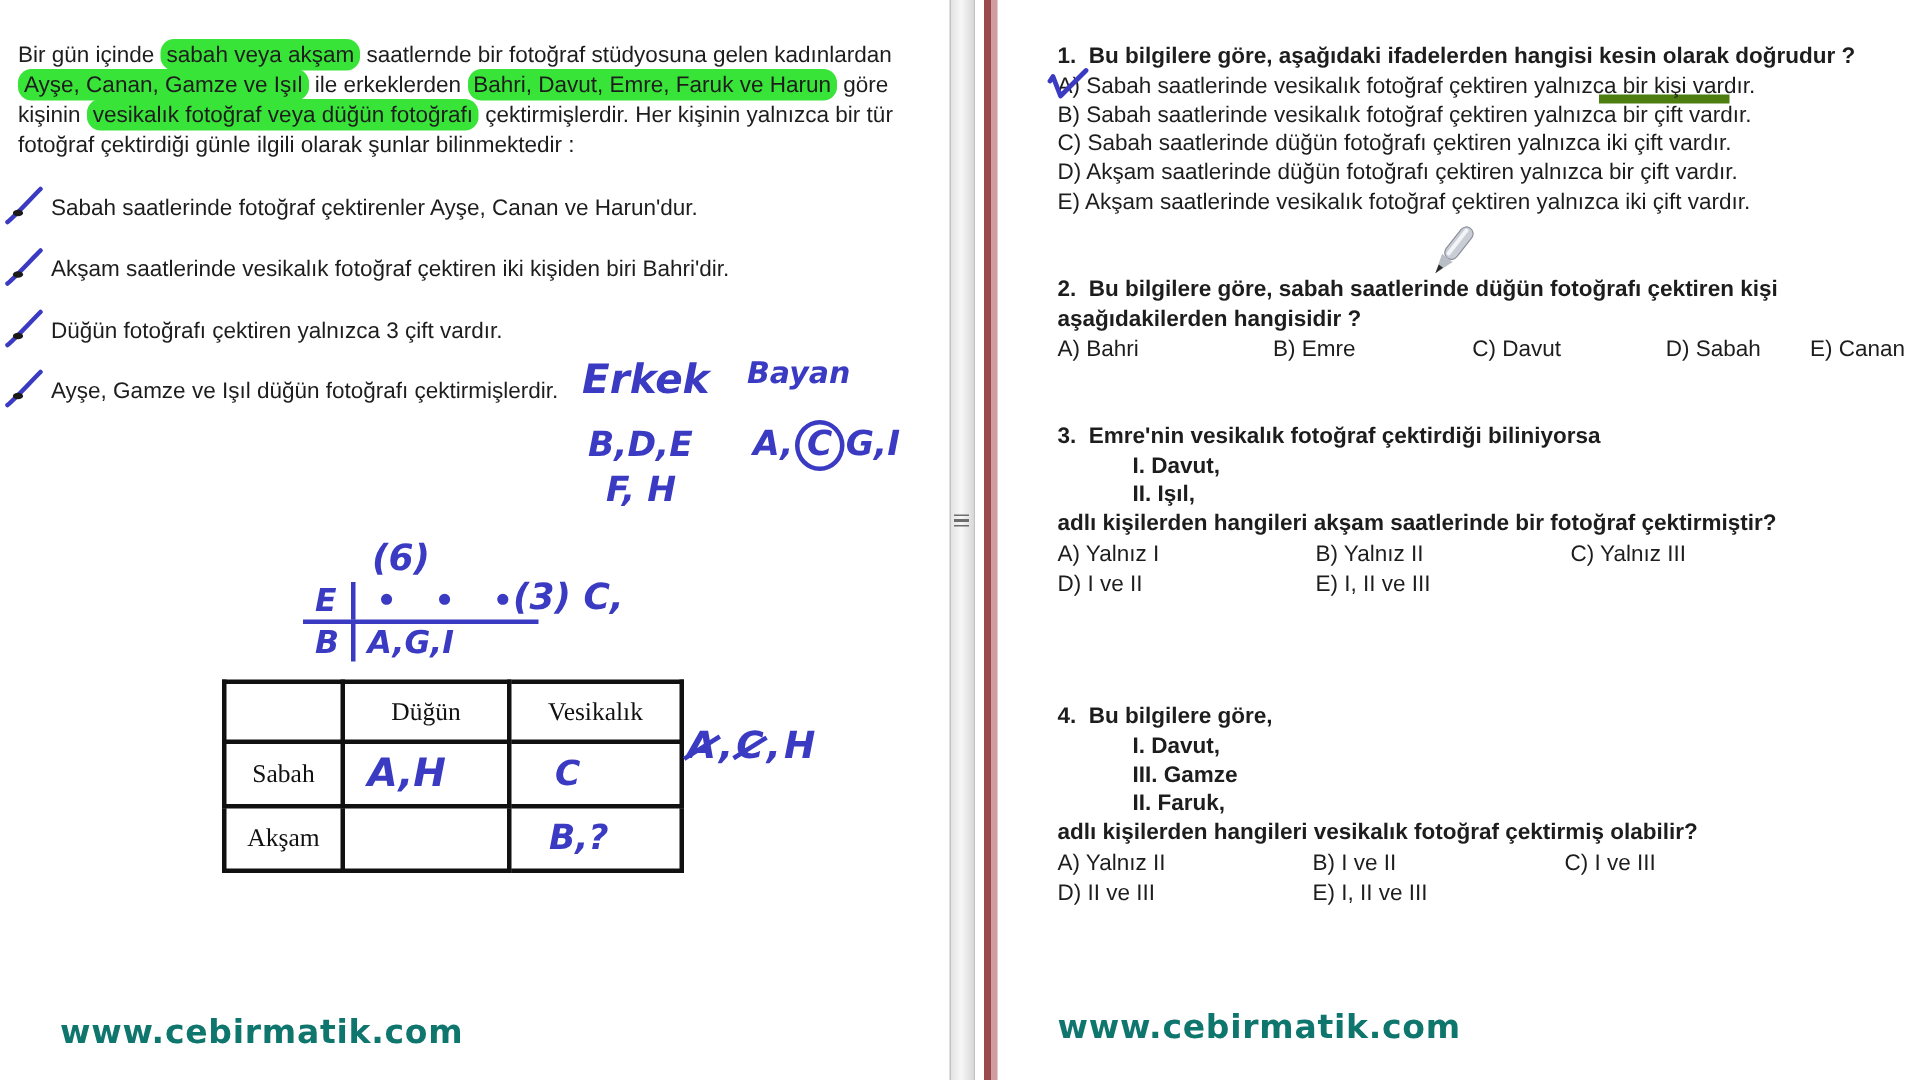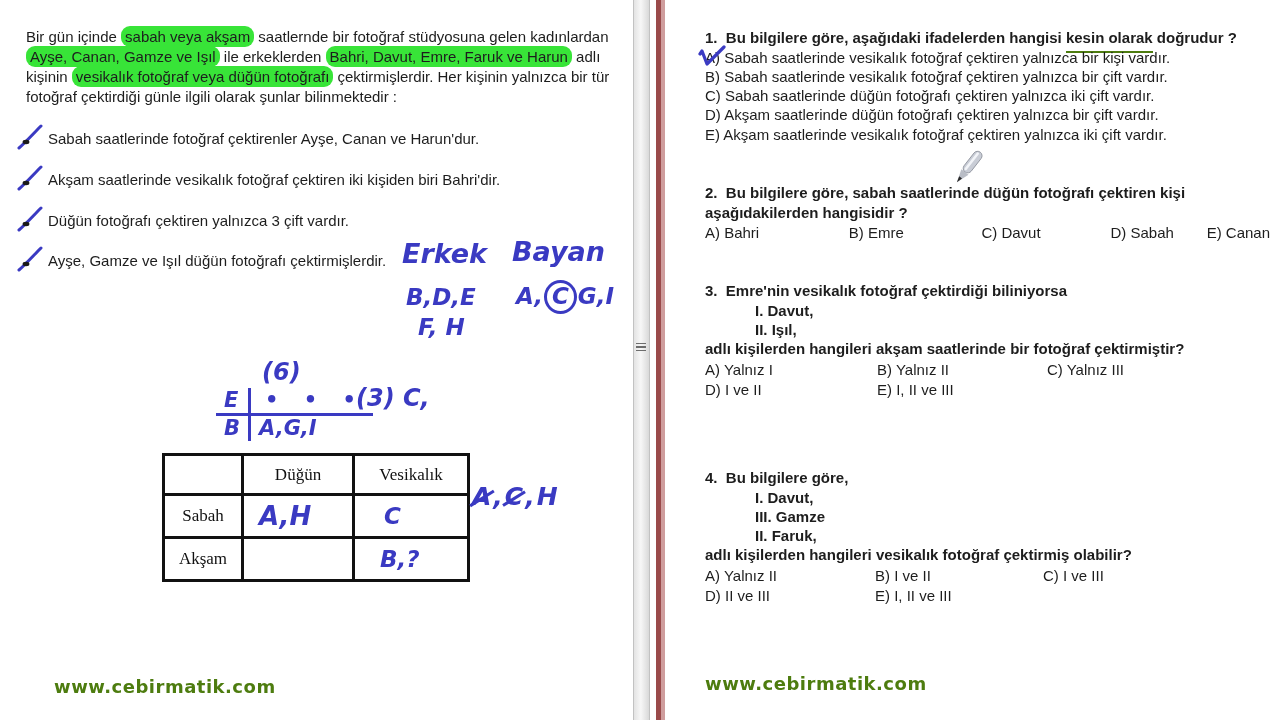--- a/index.html
+++ b/index.html
@@ -1,20 +1,20 @@
 <!DOCTYPE html>
 <html><head>
 <meta charset="utf-8">
 <style>
   html,body { margin:0; padding:0; background:#ffffff; }
   .canvas { position:relative; width:1280px; height:720px; background:#ffffff; overflow:hidden;
             font-family:"Liberation Sans", sans-serif; color:#1d1d1d; }
 
   
-  .page-left { position:absolute; left:0; top:0; width:632px; height:720px;margin-left:14px; }
+  .page-left { position:absolute; left:0; top:0; width:632px; height:720px; }
 
   .intro { position:absolute; left:12px; top:27px; width:600px; font-size:15px; line-height:20px; }
   .intro .iline { white-space:pre; }
   .hl { background:#38e438; border-radius:9px; padding:2px 4px; }
 
   .bullet { position:absolute; left:34px; font-size:15px; white-space:nowrap; }
   .check-icon { position:absolute; left:-32px; top:-6px; width:28px; height:28px; }
 
   .hw { font-family:"DejaVu Sans", sans-serif; font-style:italic; font-weight:bold;
         color:#3a3ac2; position:absolute; white-space:nowrap; }
@@ -39,37 +39,37 @@
   .dtable .hrow td { height:35px; }
   .dtable .brow td { height:38px; }
   .cellhw { font-family:"DejaVu Sans", sans-serif; font-style:italic; font-weight:bold;
             color:#3a3ac2; font-size:23px; display:block; text-align:left; padding-left:14px; }
 
   .st { position:relative; display:inline-block; }
   .st::after { content:""; position:absolute; left:-4px; top:52%; width:130%;
                border-top:3px solid #3a3ac2; transform:rotate(-32deg); }
 
   .wm { position:absolute; font-family:"DejaVu Sans", sans-serif; font-weight:bold;
-        font-size:18px; color:#4d7c0f; letter-spacing:0.5px; }
+        font-size:22px; color:#0f766e; letter-spacing:0.5px; }
 
   
   .scrollbar { position:absolute; left:633px; top:0; width:15px; height:720px;
                background:linear-gradient(to right,#e3e3e3,#f7f7f7 45%,#d9d9d9);
                border-left:1px solid #c2c2c2; border-right:1px solid #c2c2c2; }
   .grip { position:absolute; left:636px; top:338px; width:10px; height:18px;
           display:flex; flex-direction:column; justify-content:center; gap:2px; }
   .grip i { display:block; height:1.5px; background:#6d6d6d; }
   .divider-dark { position:absolute; left:656px; top:0; width:5px; height:720px; background:#9a4a4a; }
   .divider-light { position:absolute; left:661px; top:0; width:4px; height:720px; background:#cf9d9d; }
 
   
   .page-right { position:absolute; left:668px; top:0; width:612px; height:720px; font-size:15px; }
   .q { position:absolute; left:37px; width:565px; }
   .stem { font-weight:bold; white-space:pre; line-height:19.5px; }
-  .ul { border-bottom:2px solid #4d7c0f; padding-bottom:5px; }
+  .ul { border-bottom:6px solid #4d7c0f; padding-bottom:17px; }
   .opt { line-height:19.3px; white-space:nowrap; }
   .optA { position:relative; }
   .ans-check { position:absolute; left:-7px; top:-4px; width:30px; height:26px; }
   .items { margin-left:50px; font-weight:bold; line-height:19.3px; }
   .optrow { display:flex; line-height:19.3px; margin-top:1px; }
   .optrow span { display:inline-block; white-space:nowrap; }
   .q2w0{width:157px}.q2w1{width:145px}.q2w2{width:141px}.q2w3{width:105px}
   .q3w0{width:172px}.q3w1{width:170px}
   .q4w0{width:170px}.q4w1{width:168px}
 
@@ -77,21 +77,21 @@
 </style>
 </head>
 <body>
 
 <div class="canvas">
 
   <div class="page-left">
 
     <div class="intro">
       <div class="iline"><span>Bir gün içinde </span><span class="hl">sabah veya akşam</span><span> saatlernde bir fotoğraf stüdyosuna gelen kadınlardan</span></div>
-      <div class="iline"><span class="hl">Ayşe, Canan, Gamze ve Işıl</span><span> ile erkeklerden </span><span class="hl">Bahri, Davut, Emre, Faruk ve Harun</span><span> adlı</span></div>
+      <div class="iline"><span class="hl">Ayşe, Canan, Gamze ve Işıl</span><span> ile erkeklerden </span><span class="hl">Bahri, Davut, Emre, Faruk ve Harun</span><span> göre</span></div>
       <div class="iline"><span>kişinin </span><span class="hl">vesikalık fotoğraf veya düğün fotoğrafı</span><span> çektirmişlerdir. Her kişinin yalnızca bir tür</span></div>
       <div class="iline"><span>fotoğraf çektirdiği günle ilgili olarak şunlar bilinmektedir :</span></div>
     </div>
 
     <div class="bullet" style="top:130px">
       <span class="check-icon"><svg width="28" height="28" viewBox="0 0 28 28">
             <path d="M3 24 C8 20 18 9 25 2" stroke="#3a3ac2" stroke-width="3" fill="none" stroke-linecap="round"></path>
             <ellipse cx="10" cy="18" rx="3.4" ry="2.2" fill="#1a1a1a"></ellipse>
           </svg></span>
       <span>Sabah saatlerinde fotoğraf çektirenler Ayşe, Canan ve Harun'dur.</span>
@@ -112,21 +112,21 @@
     </div>
     <div class="bullet" style="top:252px">
       <span class="check-icon"><svg width="28" height="28" viewBox="0 0 28 28">
             <path d="M3 24 C8 20 18 9 25 2" stroke="#3a3ac2" stroke-width="3" fill="none" stroke-linecap="round"></path>
             <ellipse cx="10" cy="18" rx="3.4" ry="2.2" fill="#1a1a1a"></ellipse>
           </svg></span>
       <span>Ayşe, Gamze ve Işıl düğün fotoğrafı çektirmişlerdir.</span>
     </div>
 
     <div class="hw" style="left:388px; top:238px; font-size:27px;">Erkek</div>
-    <div class="hw" style="left:498px; top:236px; font-size:27px;text-align:center;">Bayan</div>
+    <div class="hw" style="left:498px; top:236px; font-size:20px;text-align:center;">Bayan</div>
     <div class="hw" style="left:392px; top:284px; font-size:23px;text-align:center;">B,D,E</div>
     <div class="hw" style="left:404px; top:314px; font-size:23px;">F, H</div>
     <div class="hw" style="left:502px; top:280px; font-size:23px;"><span>A,</span><span class="circled">C</span><span>G,I</span></div>
 
     <div class="hw" style="left:248px; top:358px; font-size:24px;">(6)</div>
     <div class="frac">
       <span class="fc">E</span>
       <span class="fc vline dots">• • •</span>
       <span class="fc hline">B</span>
       <span class="fc vline hline">A,G,I</span>

